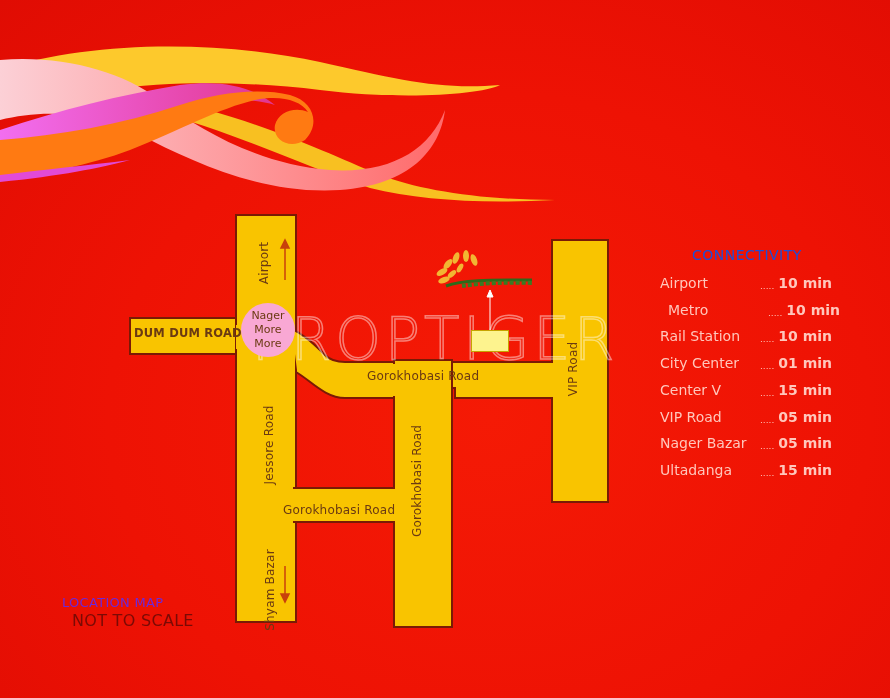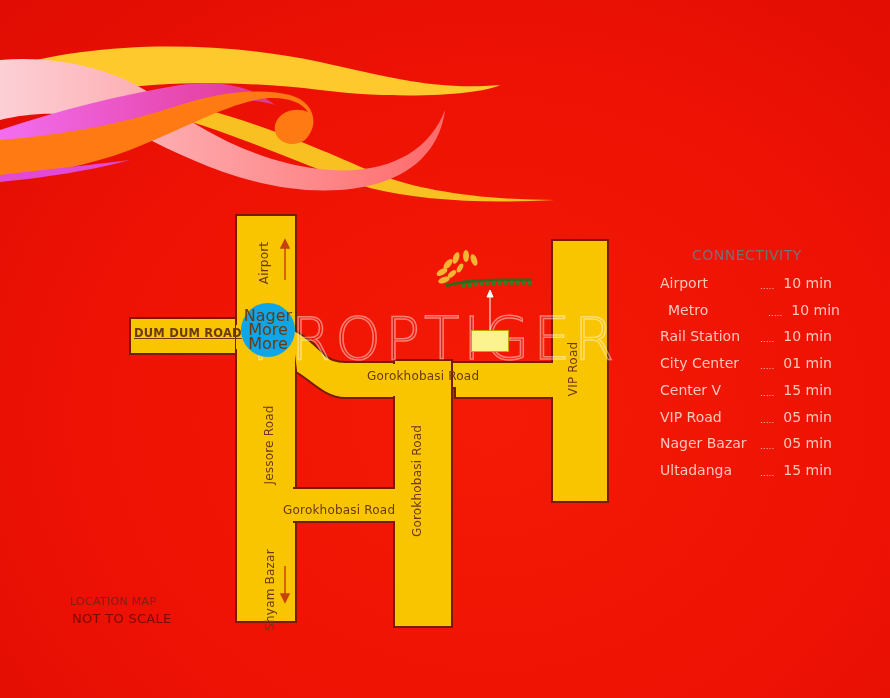--- a/index.html
+++ b/index.html
@@ -10,45 +10,45 @@
     }
     #ribbons { position: absolute; left: 0; top: 0; }
     #roads { position: absolute; left: 0; top: 0; }
     .road-label {
       position: absolute; color: #6b3a12; font-size: 12px; white-space: nowrap;
       font-family: "DejaVu Sans", sans-serif; letter-spacing: 0.2px;
     }
     .vert { transform-origin: center center; transform: rotate(-90deg); }
     .dumdum {
       position: absolute; left: 134px; top: 326px; font-size: 11.5px; font-weight: bold;
-      color: #6b3a12; font-family: "DejaVu Sans", sans-serif; white-space: nowrap; letter-spacing: 0.2px; text-decoration: underline;
+      color: #6b3a12; font-family: "DejaVu Sans", sans-serif; white-space: nowrap; letter-spacing: 0.2px;
     }
     .junction {
       position: absolute; left: 241px; top: 303px; width: 54px; height: 54px; border-radius: 50%;
-      background: #0ea5e9; display: flex; flex-direction: column; align-items: center; justify-content: center;
-      color: #6b3a12; font-size: 16px; line-height: 14px; text-align: center;
+      background: #f9a8d4; display: flex; flex-direction: column; align-items: center; justify-content: center;
+      color: #6b3a12; font-size: 11px; line-height: 14px; text-align: center;
     }
     .site-box {
       position: absolute; left: 471px; top: 330px; width: 38px; height: 22px; background: #fdf38e;
       border: 1px solid #c6a300; box-sizing: border-box;
     }
     .watermark {
       position: absolute; left: 252px; top: 305px; font-size: 58px; letter-spacing: 4px;
       color: rgba(255,255,255,0.28); font-family: "DejaVu Sans", sans-serif; font-weight: 300;
       -webkit-text-stroke: 1.5px rgba(255,255,255,0.45); color: transparent; white-space: nowrap;
     }
     .conn-title {
-      position: absolute; left: 692px; top: 247px; color: #737373; font-size: 14px; letter-spacing: 0.5px;
+      position: absolute; left: 692px; top: 247px; color: #1d4ed8; font-size: 14px; letter-spacing: 0.5px;
     }
     .conn-row { position: absolute; left: 660px; width: 180px; height: 20px; color: #ffc7bc; font-size: 14px; }
     .conn-row .place { position: absolute; left: 0; top: 0; }
     .conn-row .dots { position: absolute; left: 100px; top: 0; font-size: 9px; line-height: 22px; }
-    .conn-row .time { position: absolute; right: 8px; top: 0; }
-    .loc-title { position: absolute; left: 70px; top: 595px; color: #7f1d1d; font-size: 11px; letter-spacing: 0.3px; }
-    .loc-sub { position: absolute; left: 72px; top: 611px; color: #7a0a05; font-size: 13px; letter-spacing: 0.3px; }
+    .conn-row .time { position: absolute; right: 8px; top: 0; font-weight: bold; }
+    .loc-title { position: absolute; left: 62px; top: 595px; color: #6d28d9; font-size: 13px; letter-spacing: 0.3px; }
+    .loc-sub { position: absolute; left: 72px; top: 611px; color: #7a0a05; font-size: 16px; letter-spacing: 0.3px; }
     .logo { position: absolute; left: 432px; top: 250px; }
   </style>
 </head>
 <body>
 
 <svg id="ribbons" width="890" height="698" viewBox="0 0 890 698">
   <defs>
     <linearGradient id="gPink" x1="0" x2="1">
       <stop offset="0" stop-color="#fcd0d6"></stop>
         <stop offset="1" stop-color="#ff6a6a"></stop>

